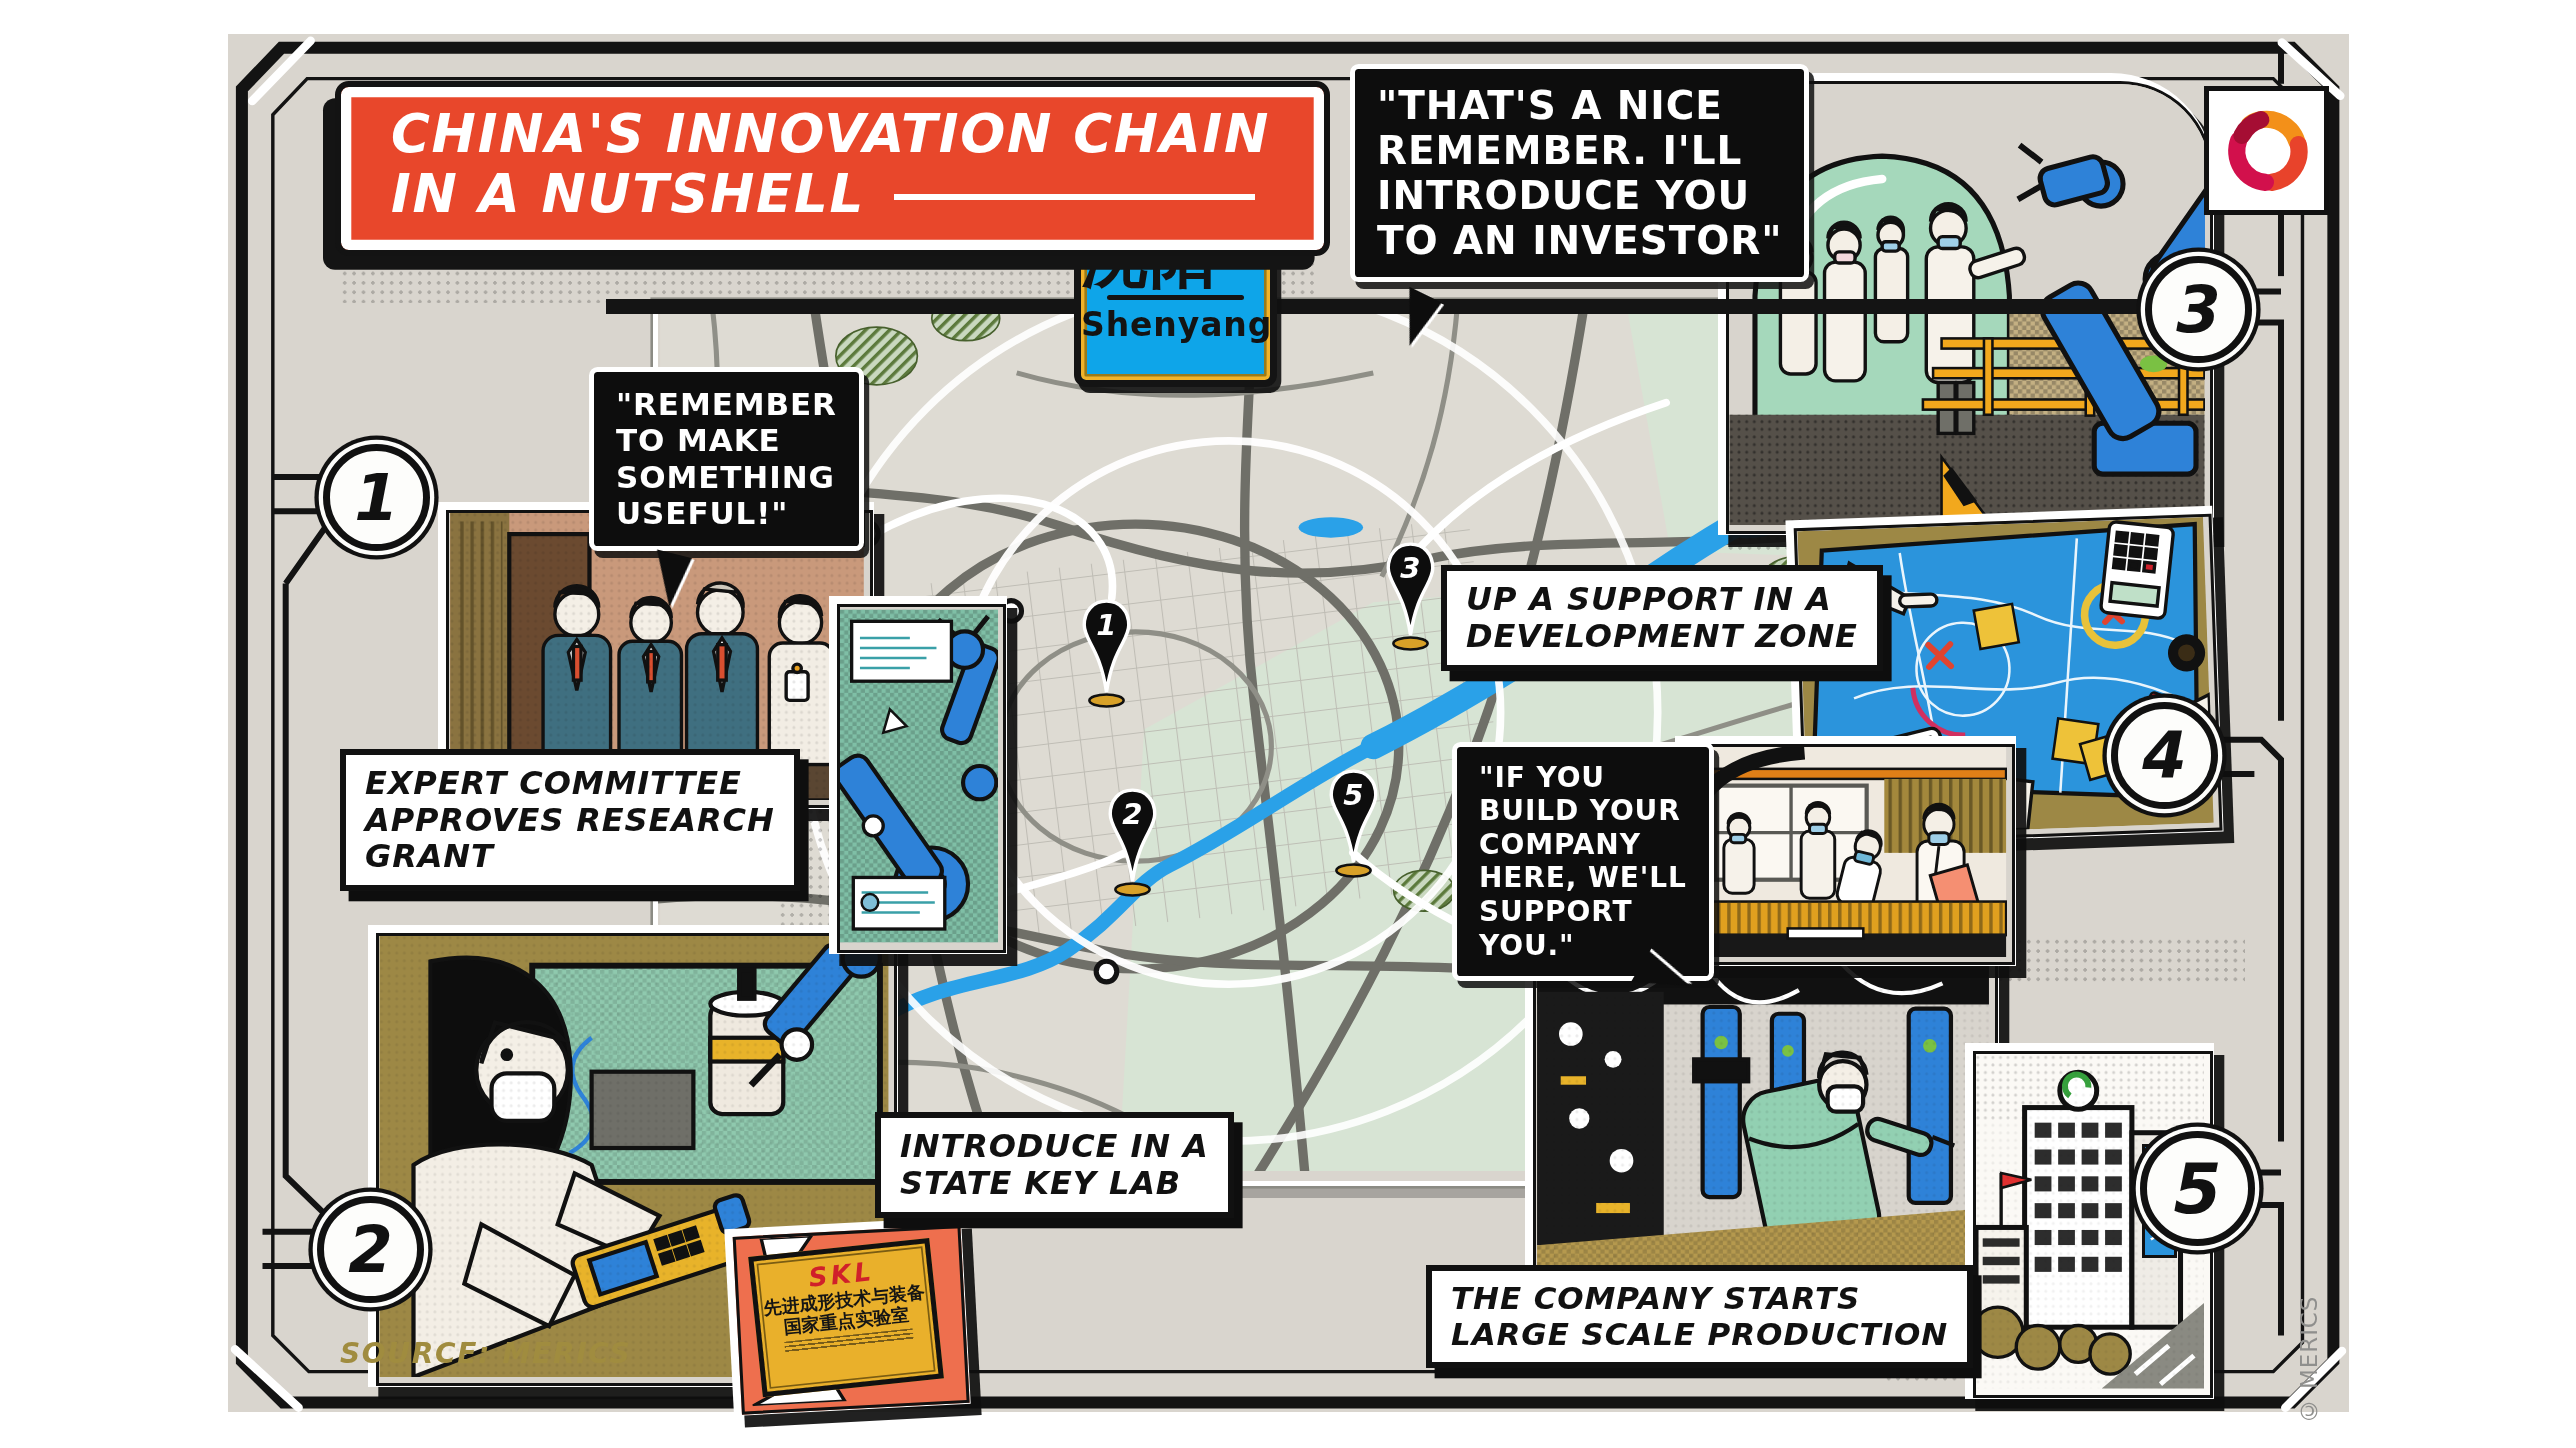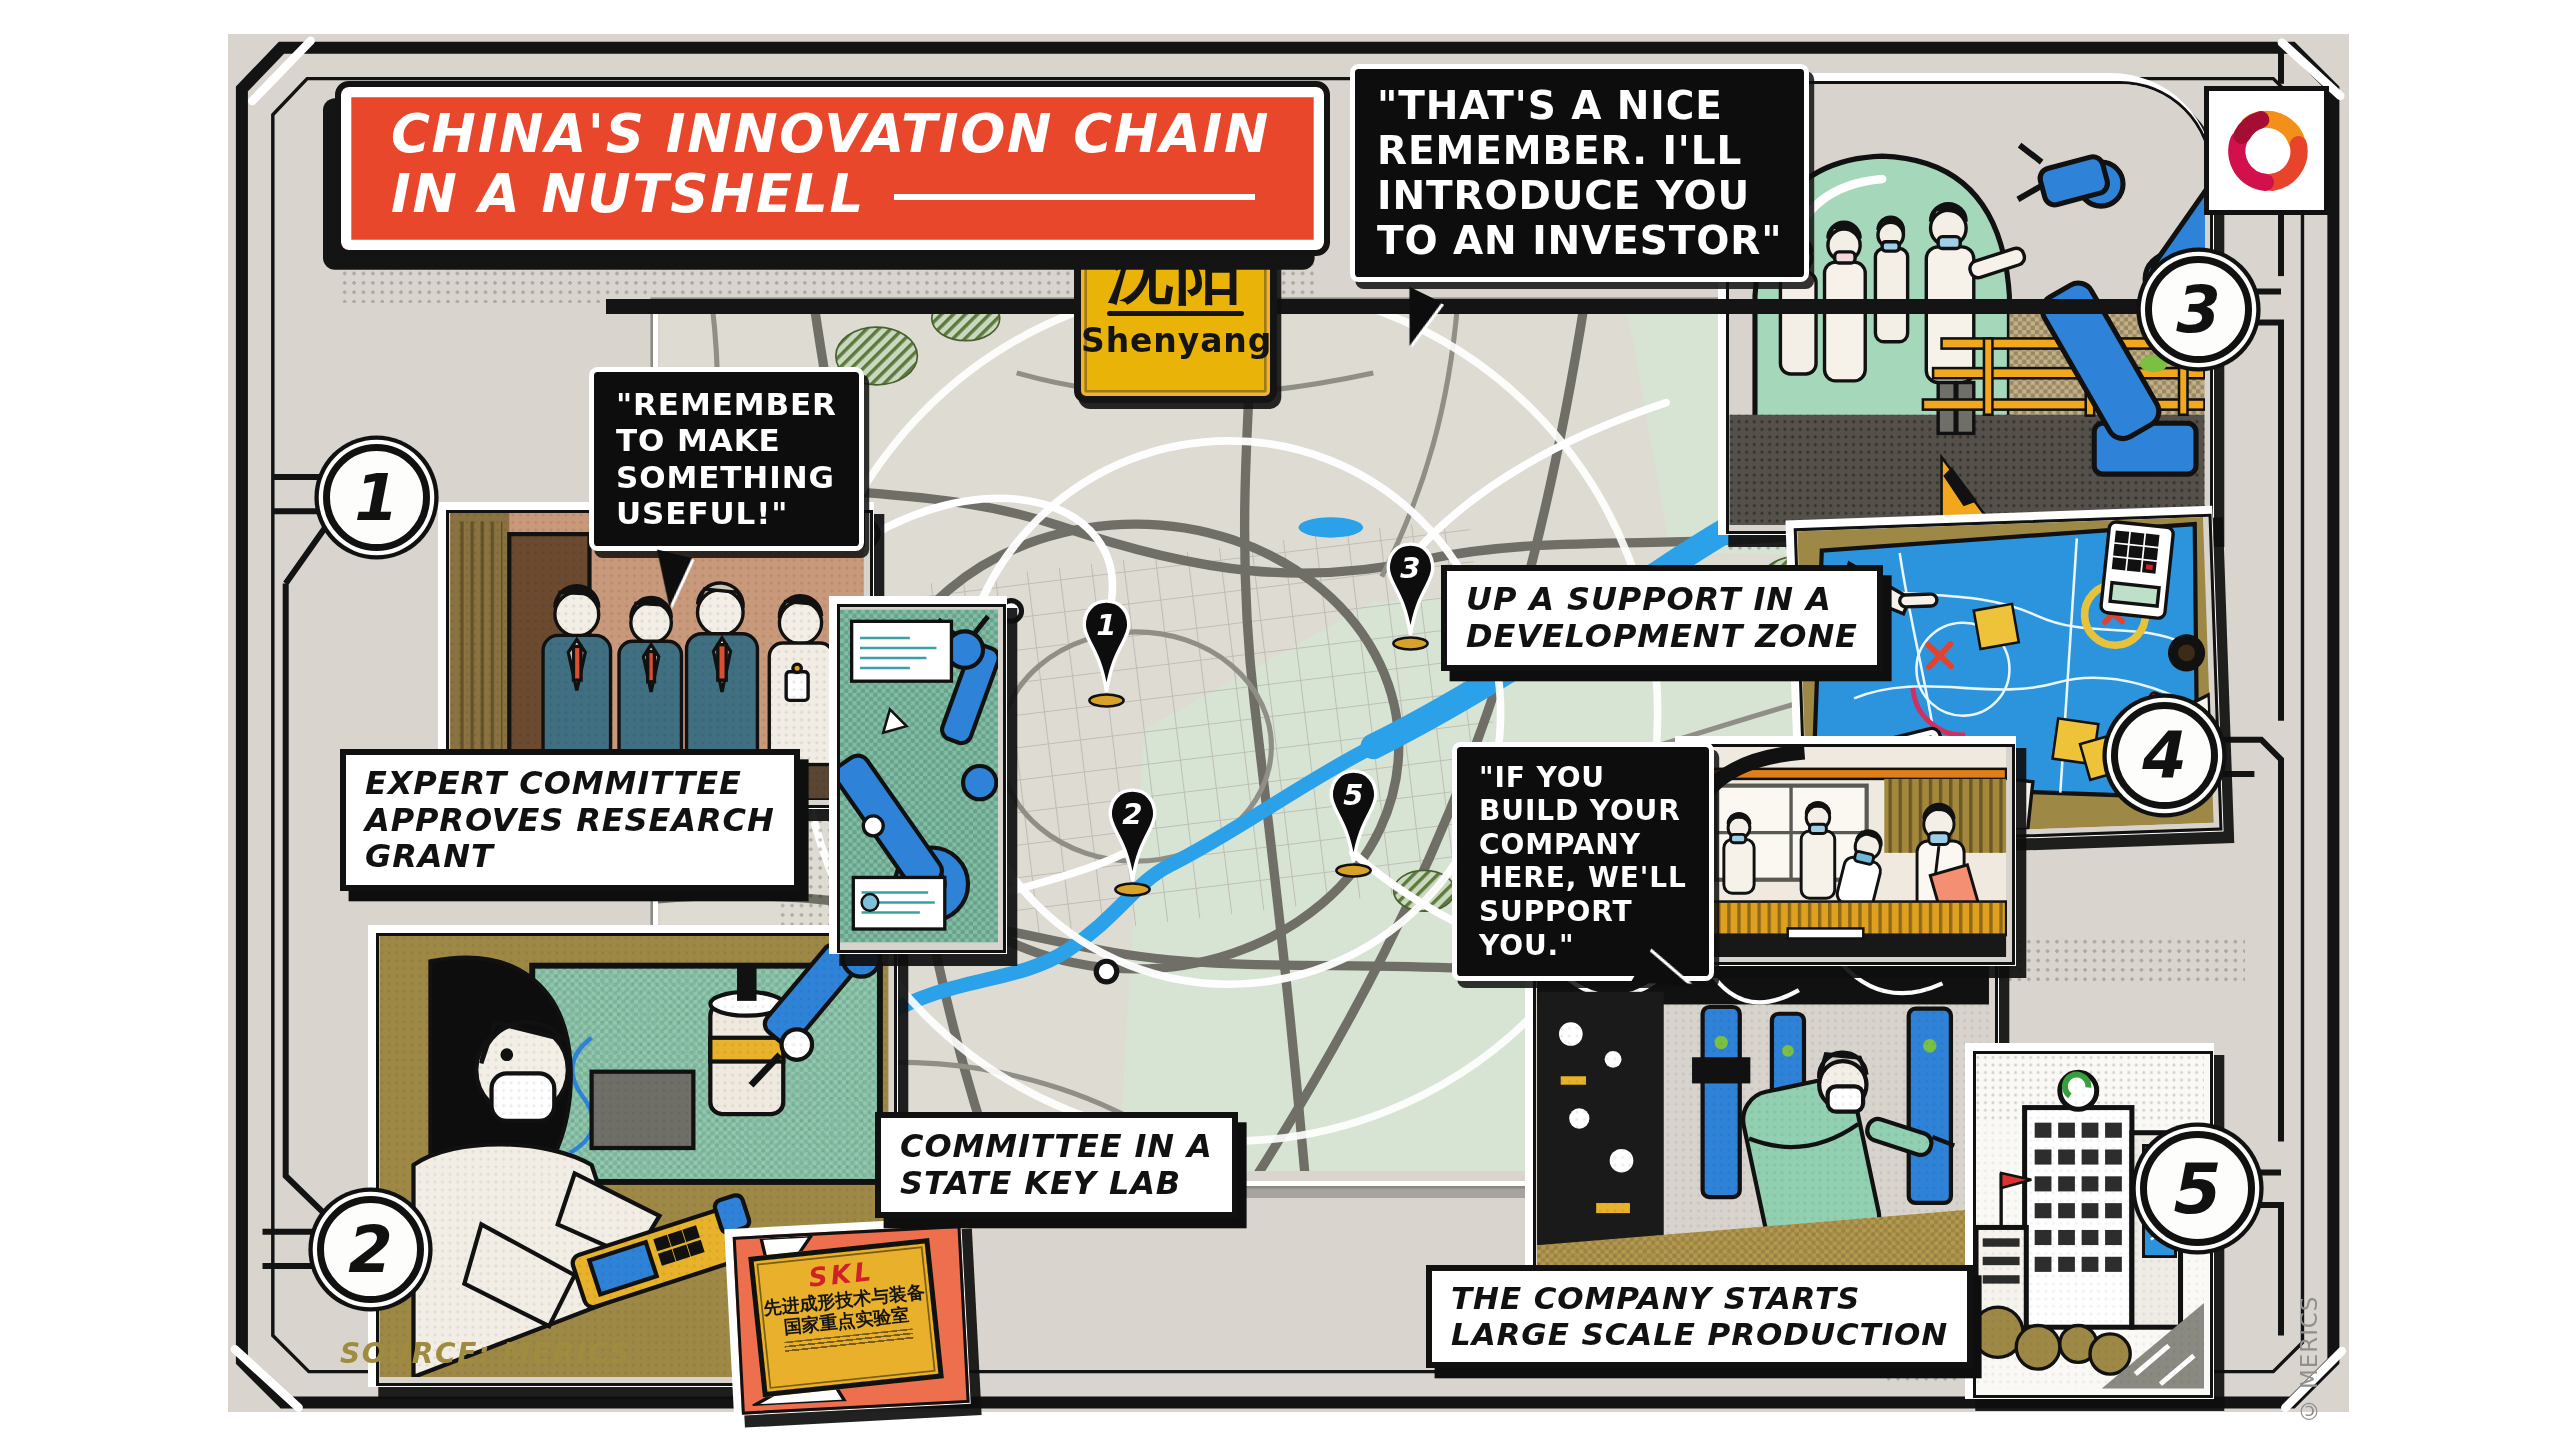--- a/index.html
+++ b/index.html
@@ -42,24 +42,24 @@
   .badge{position:absolute;width:93px;height:93px;border-radius:50%;background:#fdfdfb;
          border:7.7px solid #111;box-shadow:0 0 0 4.3px #fdfdfb,0 0 0 8.6px #111;z-index:12;
          display:flex;align-items:center;justify-content:center;
          font-size:64px;font-weight:bold;font-style:italic;color:#111;}
   .badge.big{width:101px;height:101px;font-size:69px;}
 
   
   .pin{position:absolute;width:55px;height:113px;z-index:8;}
 
   
-  .citysign{position:absolute;left:846px;top:194px;width:189px;height:161px;background:#eab308;
+  .citysign{position:absolute;left:846px;top:178px;width:189px;height:161px;background:#0ea5e9;
             border:7.7px solid #141414;border-radius:12px;z-index:7;
             box-shadow:inset 0 0 0 3.4px #f2b32a,inset 0 0 0 6px #9a7a1a,4.3px 6px 0 rgba(15,15,15,.9);
-            text-align:center;}
+            }
   .citysign .cn{margin-top:5.2px;font-size:67px;font-weight:bold;color:#141414;line-height:1.0;letter-spacing:1.7px;}
   .citysign .rule{width:137px;height:5.2px;background:#141414;margin:3.4px auto 5.2px auto;border-radius:2.6px;}
   .citysign .en{font-size:33px;font-weight:bold;color:#141414;letter-spacing:0.9px;}
   .signbar{position:absolute;left:378px;top:265px;width:1558px;height:14.6px;background:#141414;z-index:6;}
 
   
   .panel{position:absolute;background:#fff;padding:7.7px;box-shadow:10.3px 12px 0 rgba(14,14,14,.92);z-index:4;}
   .panel .inner{width:100%;height:100%;border:3.4px solid #111;overflow:hidden;position:relative;background:#d8d4cd;}
   .map-panel{position:absolute;left:425px;top:266px;width:1275px;height:876px;z-index:1;
              border:5.2px solid #fff;box-shadow:0 0 0 2.6px #8b8b84,10.3px 12px 0 rgba(20,20,20,.25);}
@@ -719,21 +719,21 @@
     <div class="bl">YOU."</div>
   </div>
   <div class="tail" style="left:1417px;top:919px;transform:rotate(-60deg)"></div>
 
   <div class="caption" style="left:112px;top:715px">
     <div class="cl">EXPERT COMMITTEE</div>
     <div class="cl">APPROVES RESEARCH</div>
     <div class="cl">GRANT</div>
   </div>
   <div class="caption" style="left:647px;top:1078px">
-    <div class="cl">COMMITTEE IN A</div>
+    <div class="cl">INTRODUCE IN A</div>
     <div class="cl">STATE KEY LAB</div>
   </div>
   <div class="caption" style="left:1213px;top:531px">
     <div class="cl">UP A SUPPORT IN A</div>
     <div class="cl">DEVELOPMENT ZONE</div>
   </div>
   <div class="caption" style="left:1198px;top:1231px;font-size:31px">
     <div class="cl">THE COMPANY STARTS</div>
     <div class="cl">LARGE SCALE PRODUCTION</div>
   </div>

